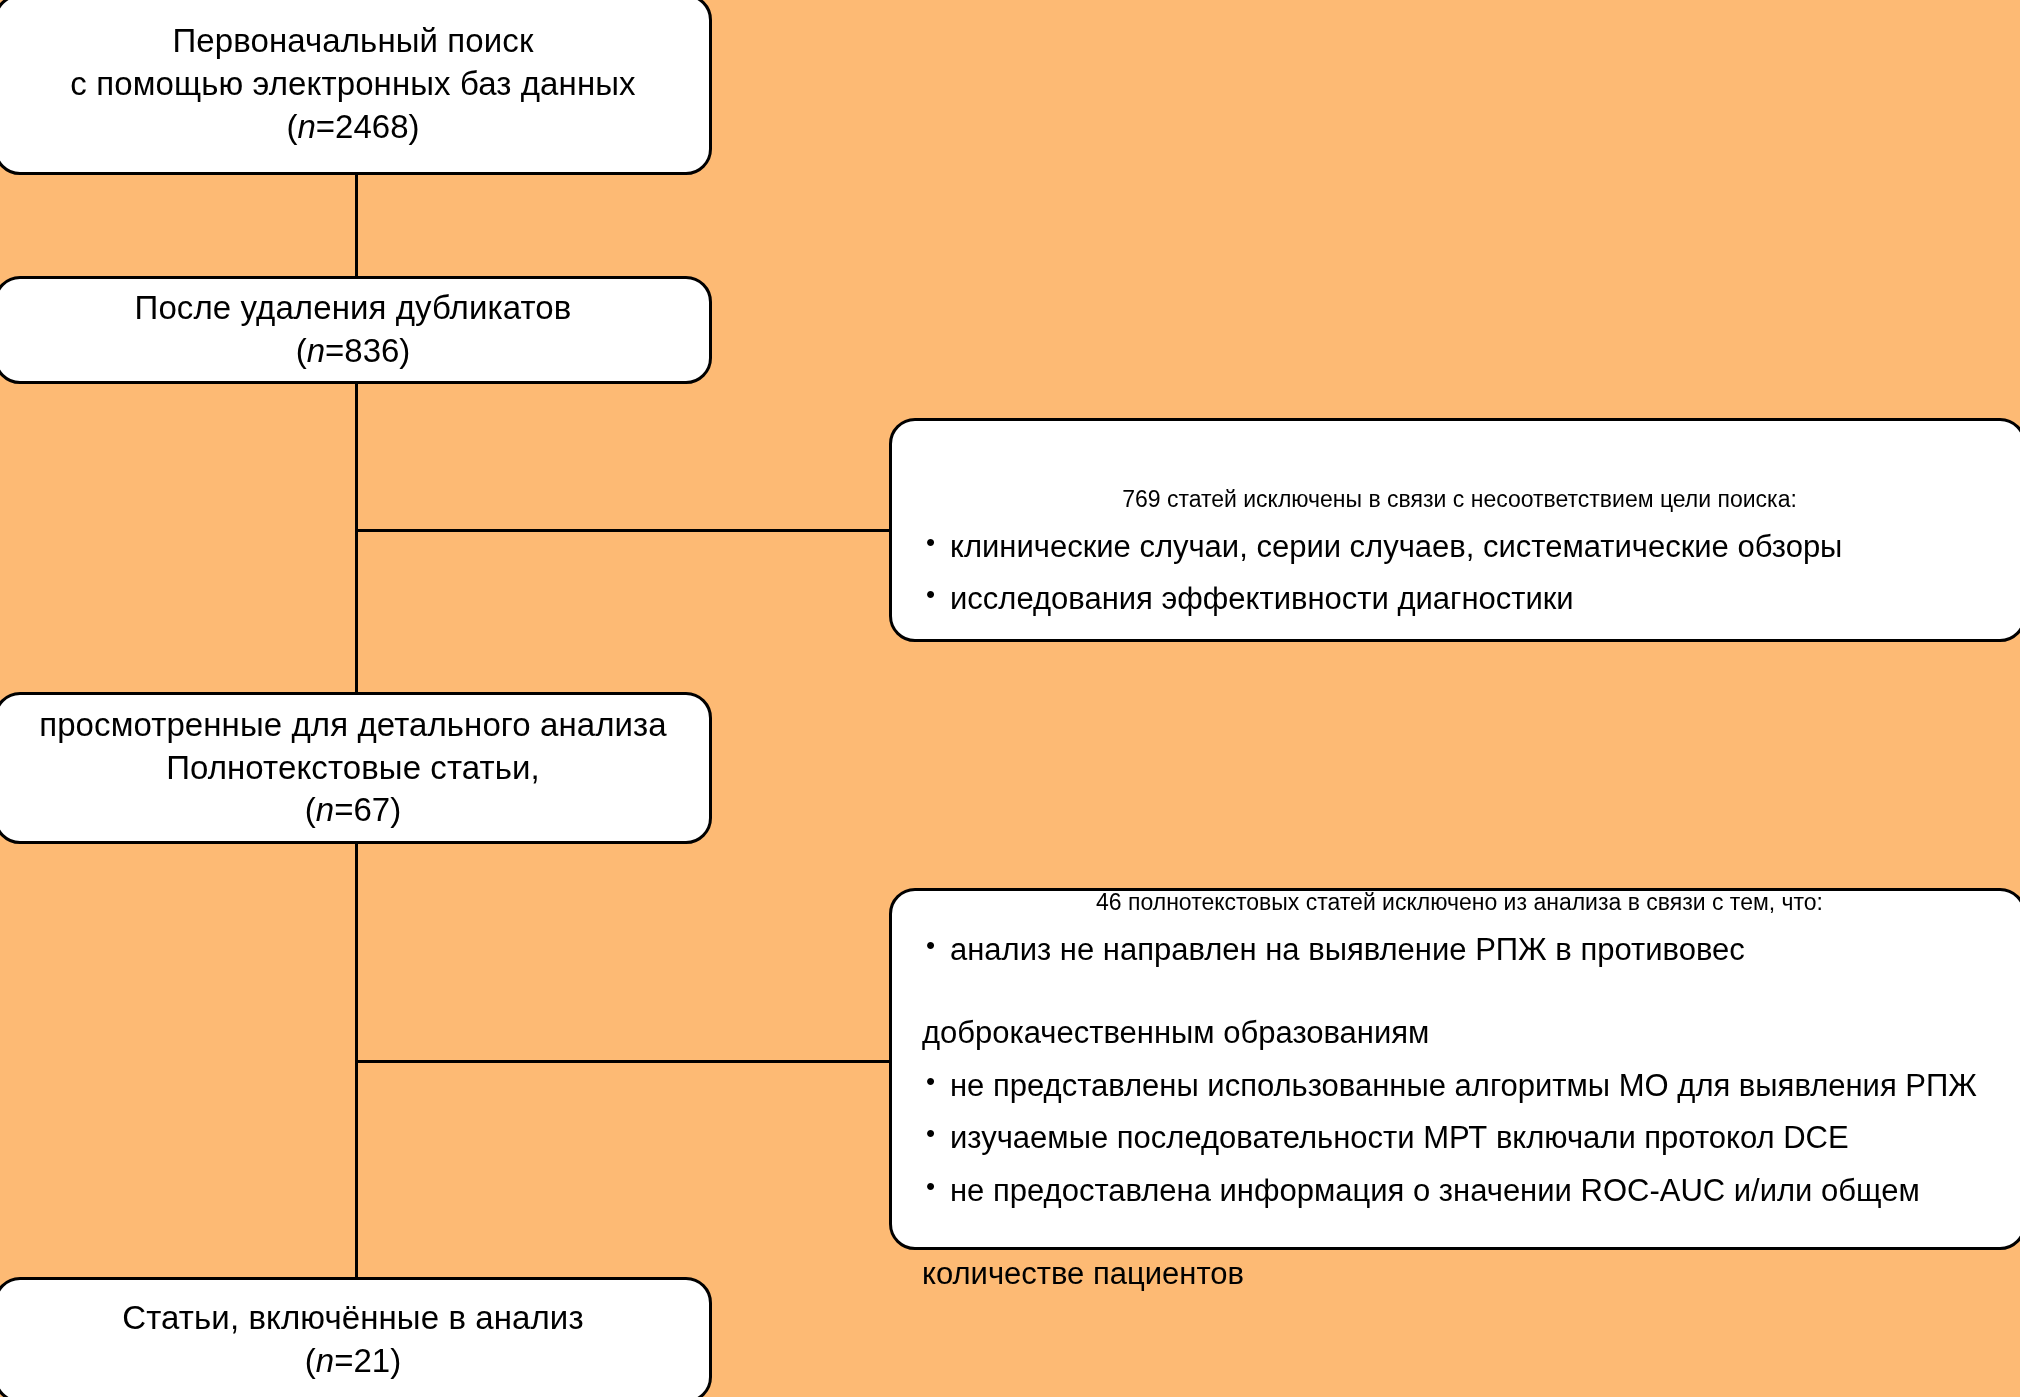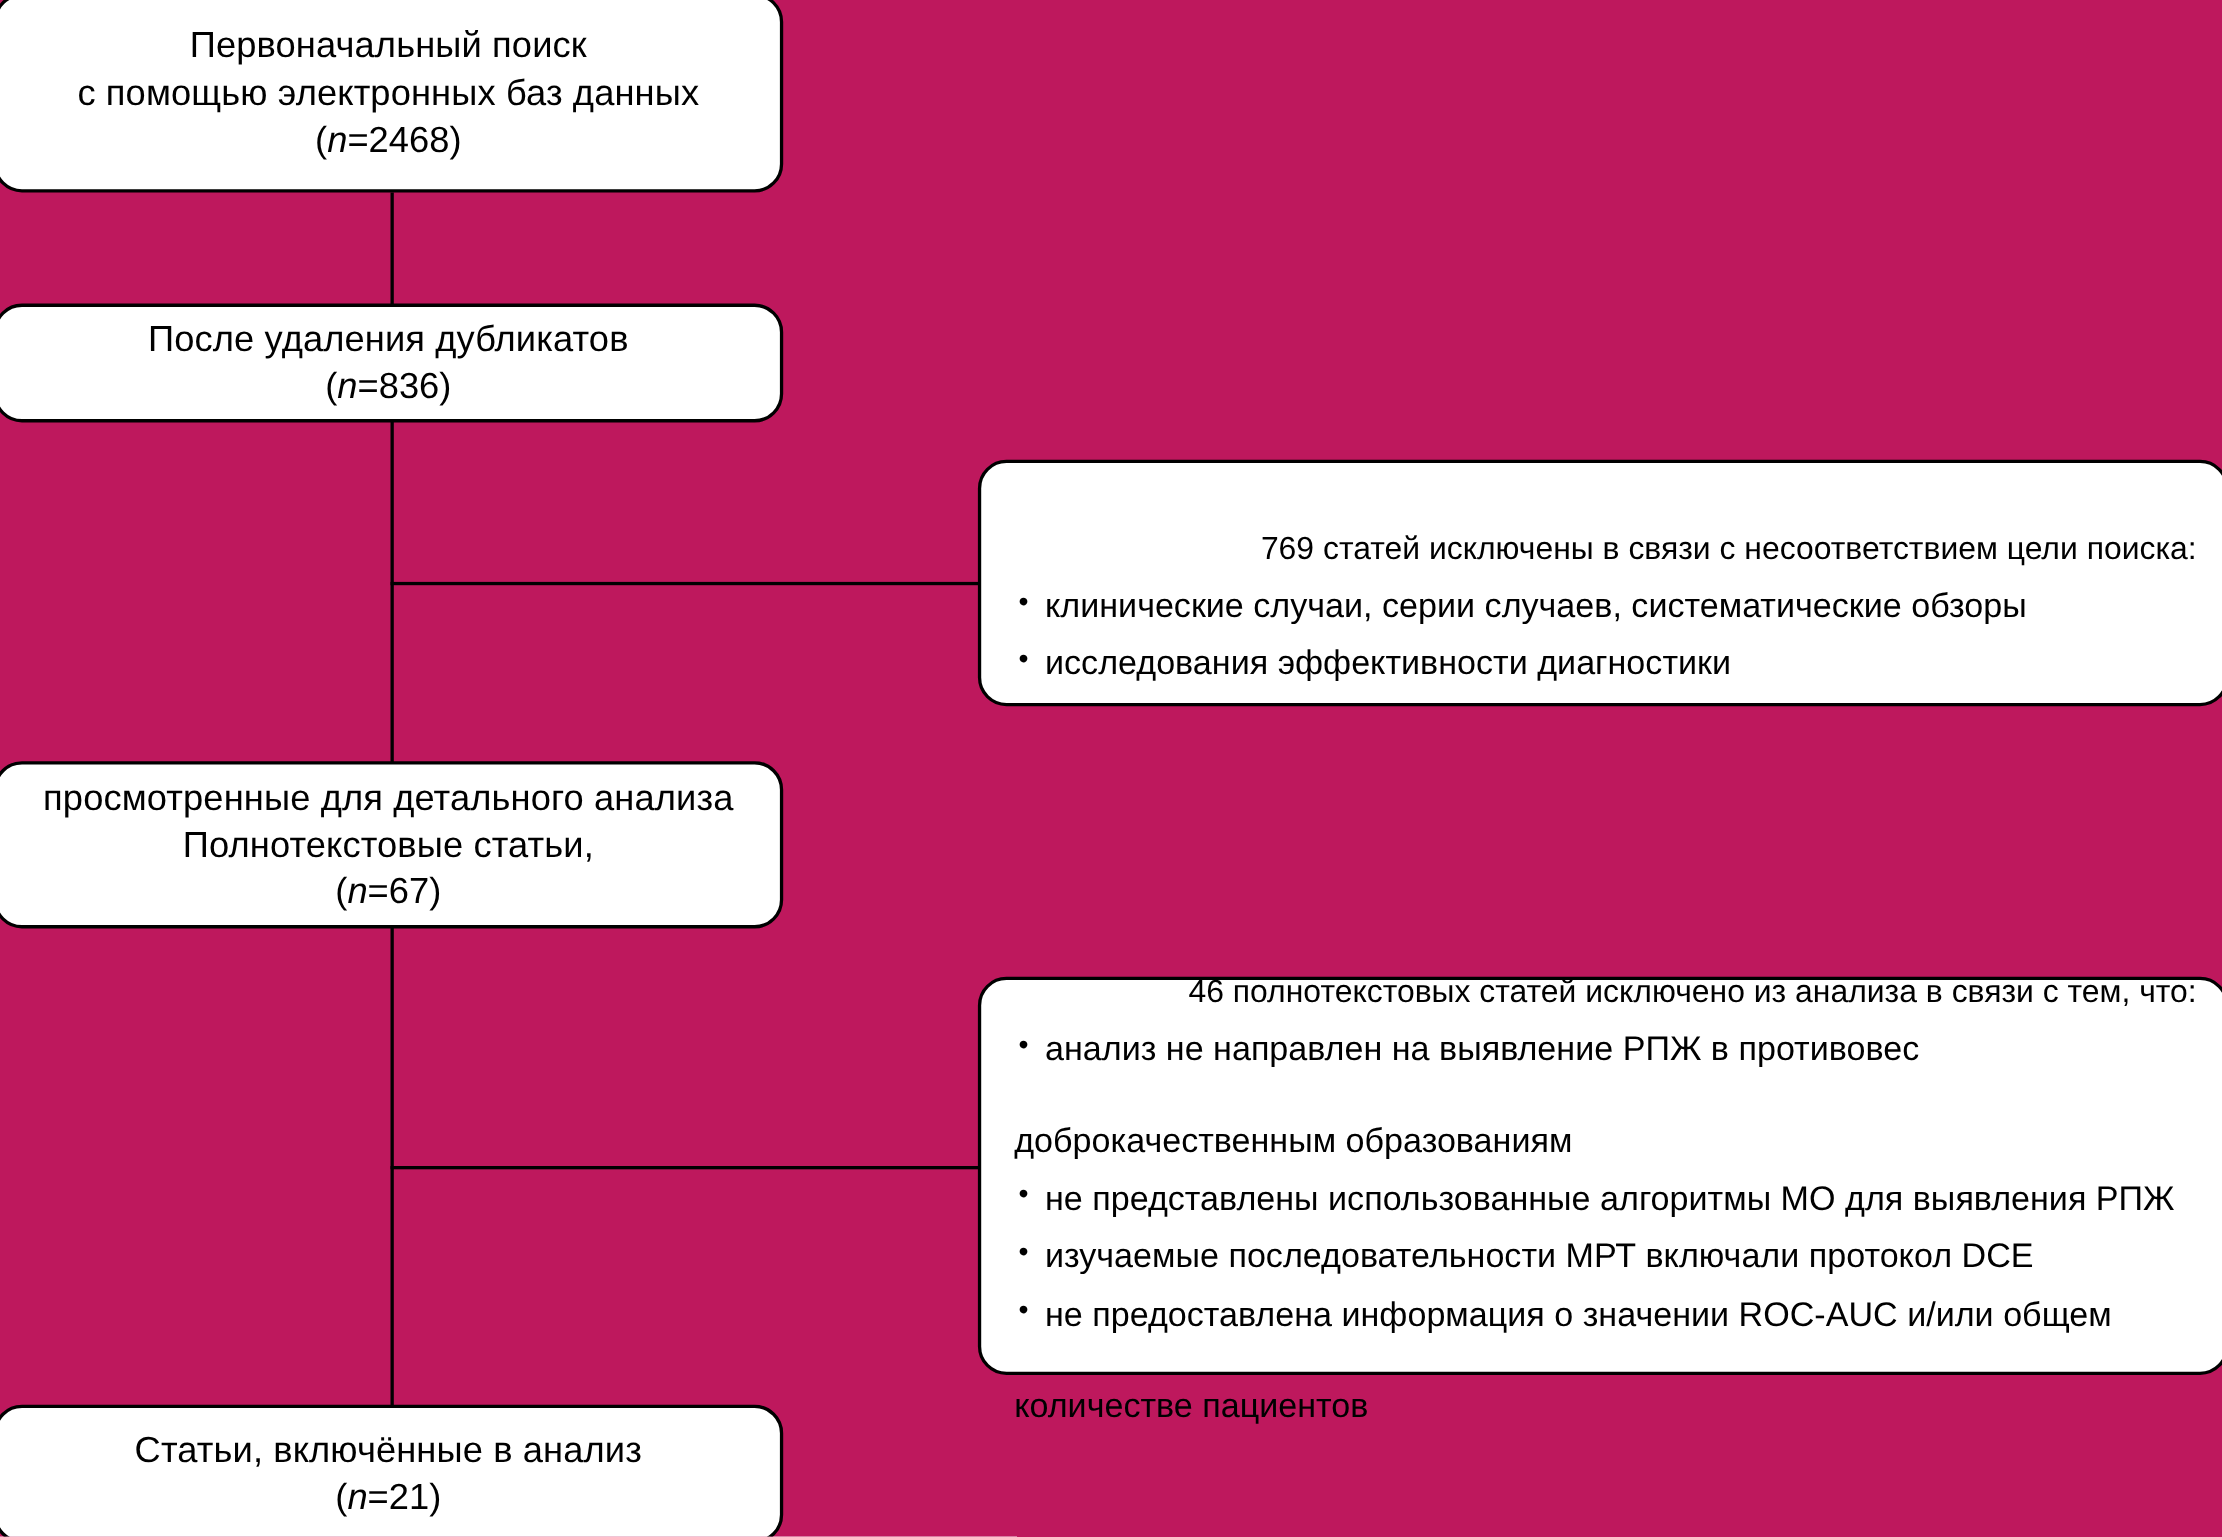--- a/index.html
+++ b/index.html
@@ -8,21 +8,21 @@
     background: #ffffff;
   }
   body {
     font-family: "Liberation Sans", sans-serif;
     color: #000000;
   }
   #flowchart {
     position: relative;
     width: 2020px;
     height: 1397px;
-    background: #be185d;
+    background: #fdba74;
     overflow: hidden;
   }
   .node {
     position: absolute;
     box-sizing: border-box;
     border: 3px solid #000000;
     border-radius: 26px;
     background: #ffffff;
     display: flex;
     flex-direction: column;
@@ -44,24 +44,24 @@
   }
   .nval i {
     font-style: italic;
   }
   
   .excl {
     padding: 14px 26px 14px 30px;
     align-items: flex-start;
   }
   .excl-head {
-    font-size: 29px;
+    font-size: 23px;
     line-height: 1.32;
     width: 100%;
-    text-align: right;
+    text-align: center;
     padding: 0 10px 0 0;
     white-space: nowrap;
     margin-top: 44px;
   }
   .excl-list {
     margin: 0;
     padding: 0;
     list-style: none;
     width: 100%;
   }

